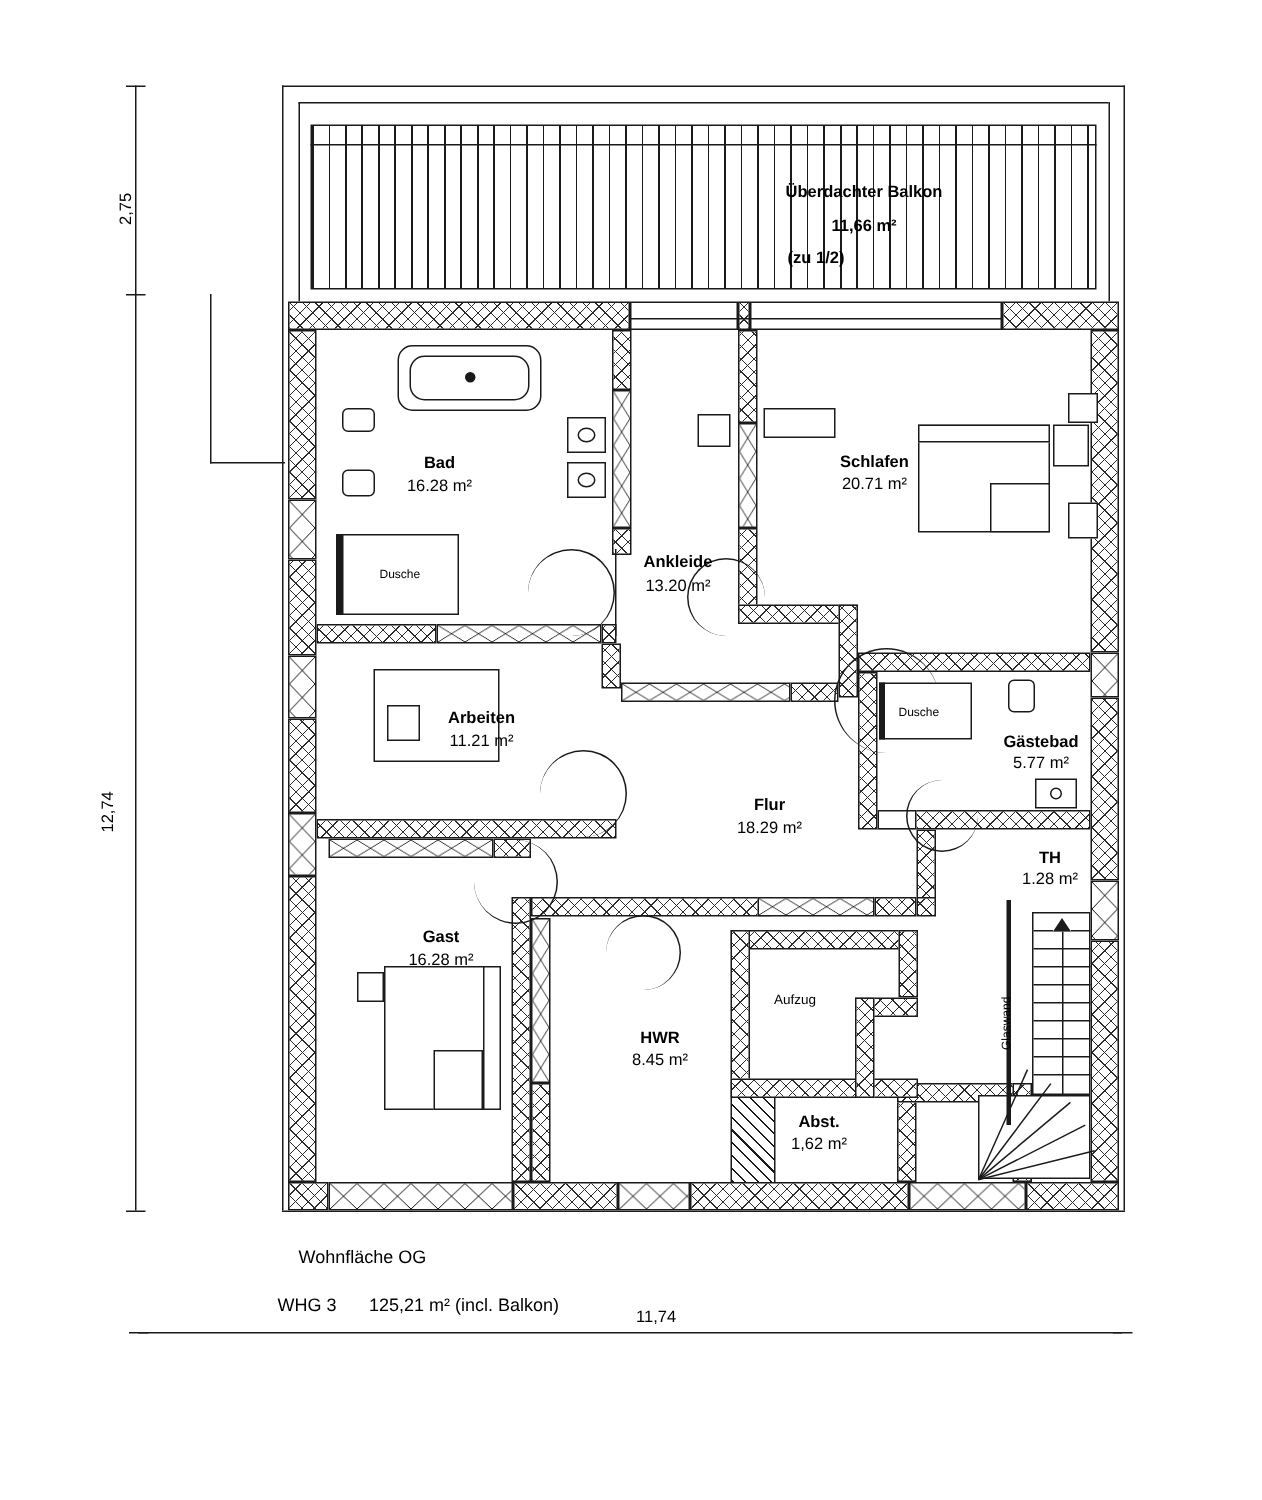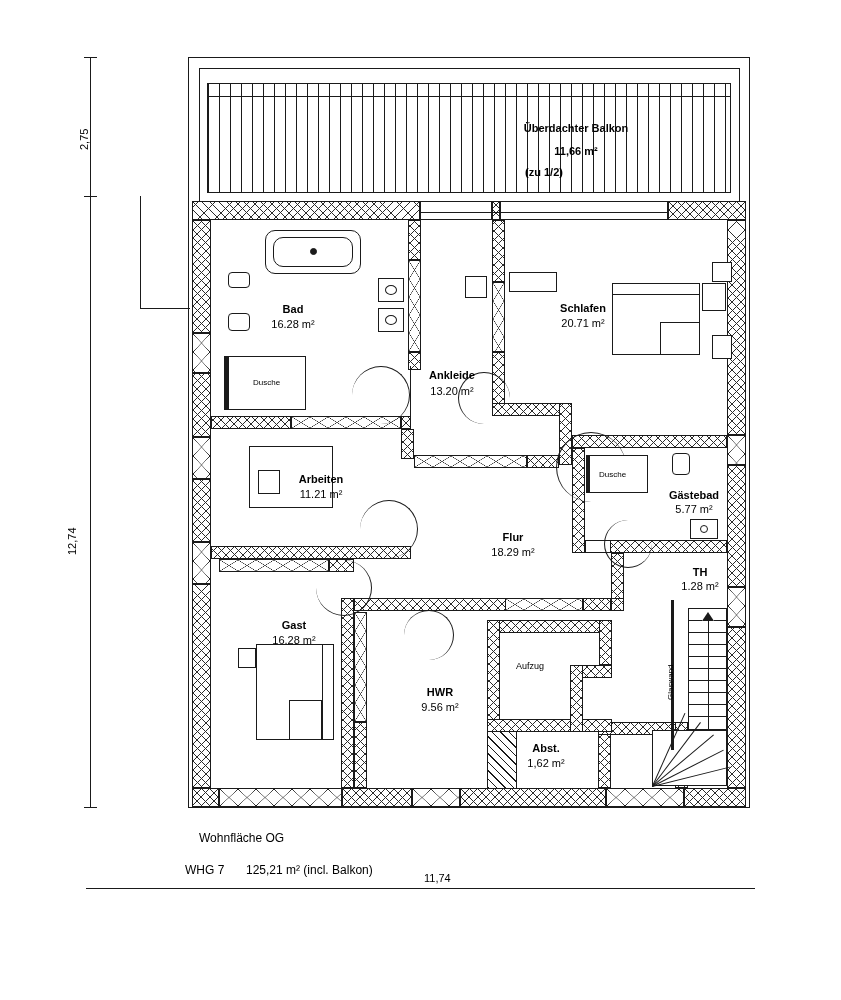--- a/index.html
+++ b/index.html
@@ -358,25 +358,25 @@
   <div class="lbl b center" style="left:513px; top:531px;">Flur</div>
   <div class="lbl center" style="left:513px; top:546px;">18.29 m²</div>
 
   <div class="lbl b center" style="left:700px; top:566px;">TH</div>
   <div class="lbl center" style="left:700px; top:580px;">1.28 m²</div>
 
   <div class="lbl b center" style="left:294px; top:619px;">Gast</div>
   <div class="lbl center" style="left:294px; top:634px;">16.28 m²</div>
 
   <div class="lbl b center" style="left:440px; top:686px;">HWR</div>
-  <div class="lbl center" style="left:440px; top:701px;">9.56 m²</div>
+  <div class="lbl center" style="left:440px; top:701px;">8.45 m²</div>
 
   <div class="lbl b center" style="left:546px; top:742px;">Abst.</div>
   <div class="lbl center" style="left:546px; top:757px;">1,62 m²</div>
 
   <div class="lbl small" style="left:516px; top:660px;">Aufzug</div>
 
   <div class="lbl" style="left:185px; top:832px; font-size:12px;margin-left:14px;">Wohnfläche OG</div>
-  <div class="lbl" style="left:185px; top:864px; font-size:12px;">WHG 7</div>
+  <div class="lbl" style="left:185px; top:864px; font-size:12px;">WHG 3</div>
   <div class="lbl" style="left:246px; top:864px; font-size:12px;">125,21 m²  (incl. Balkon)</div>
 
 
 </div>
 
 </body></html>

